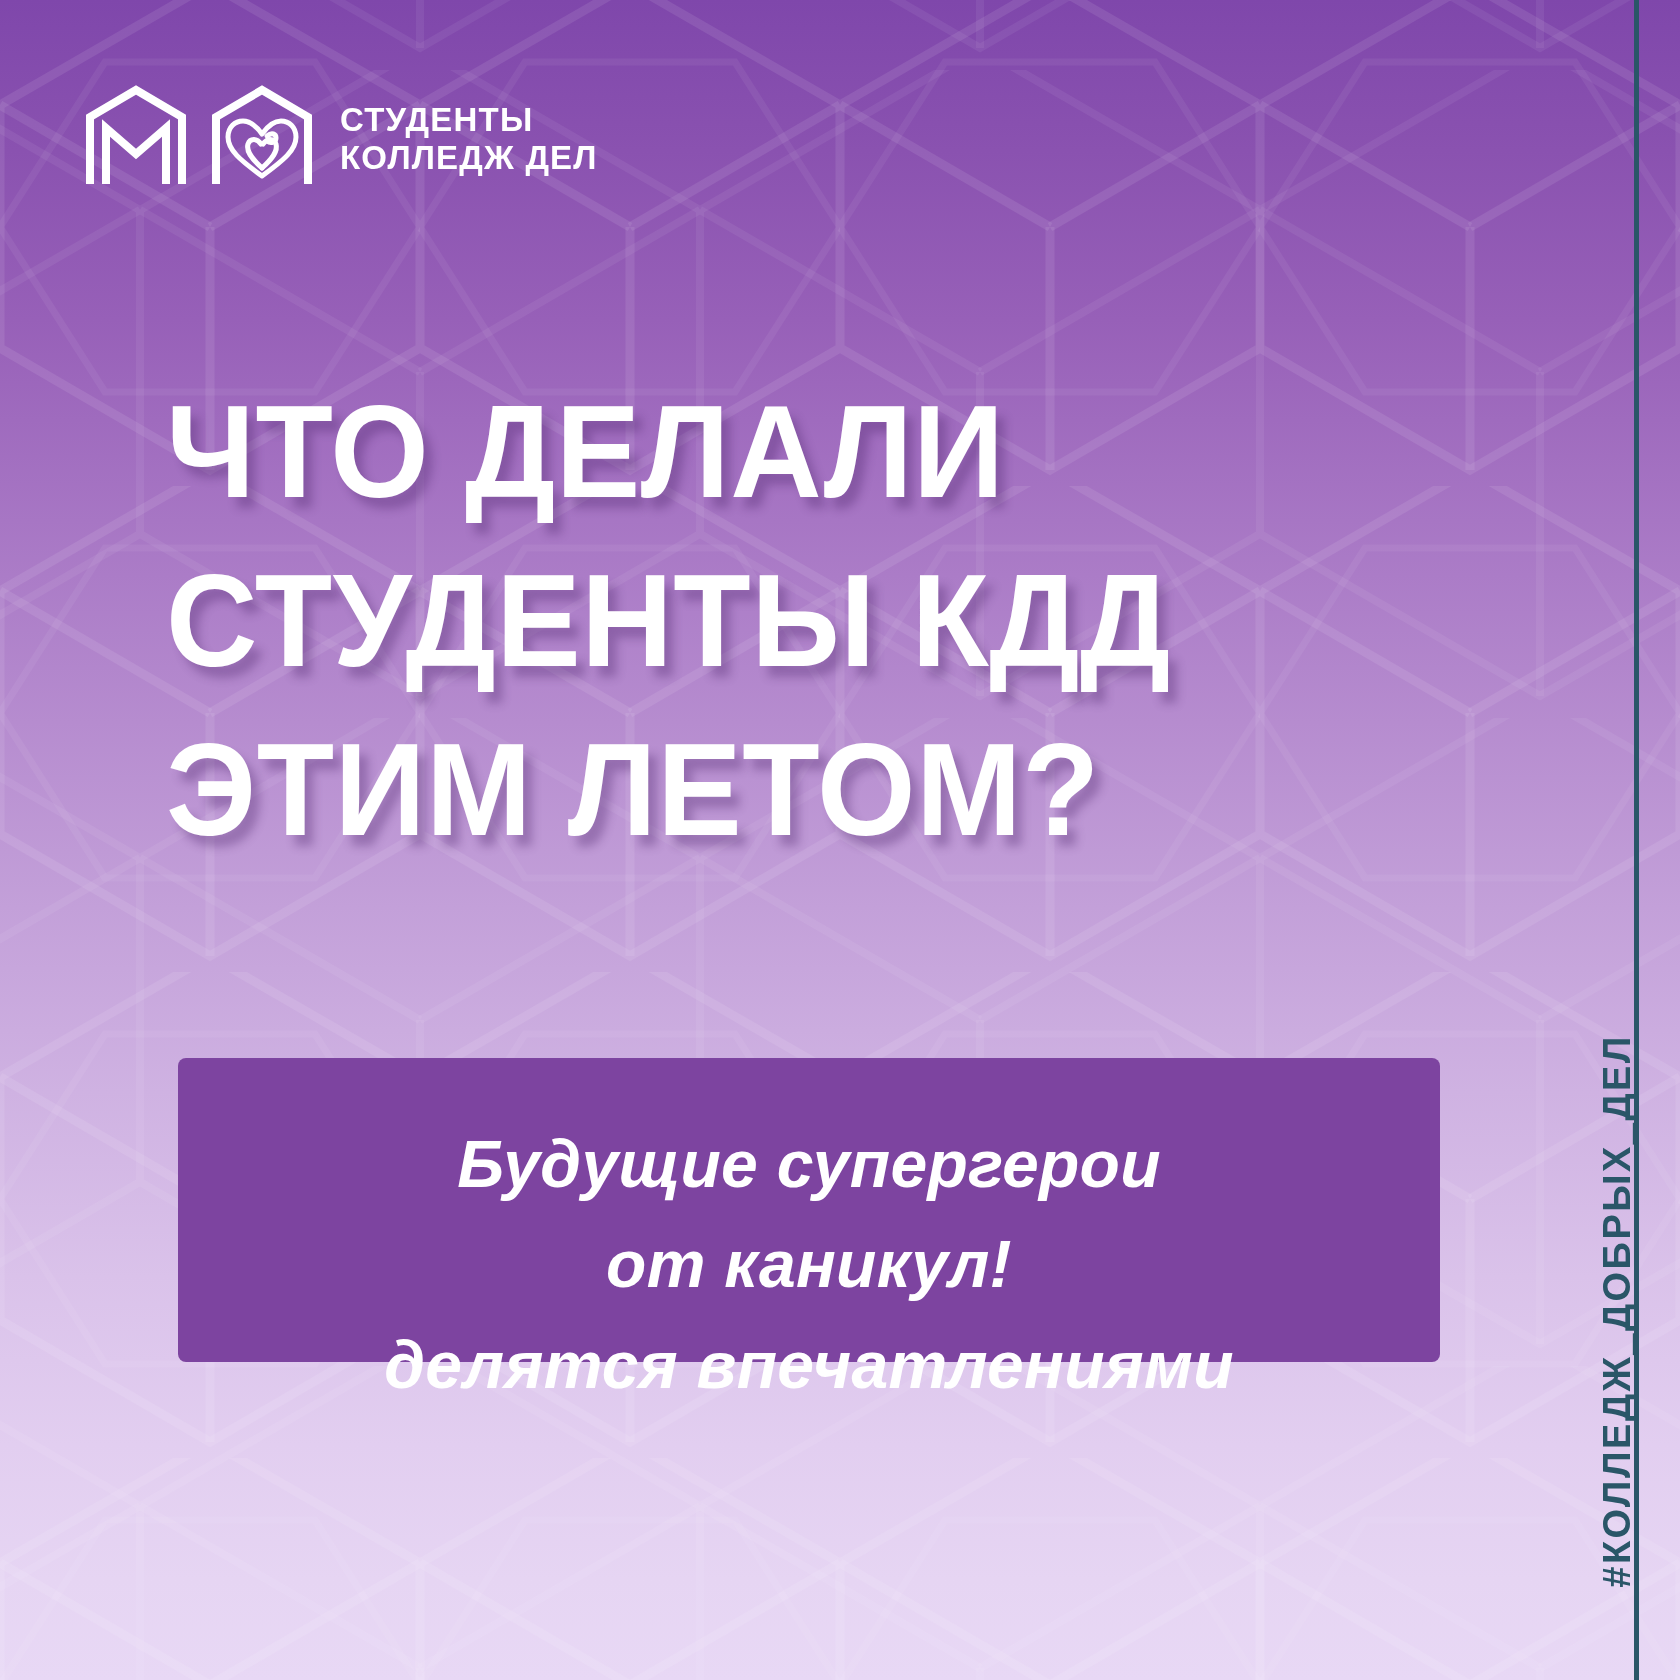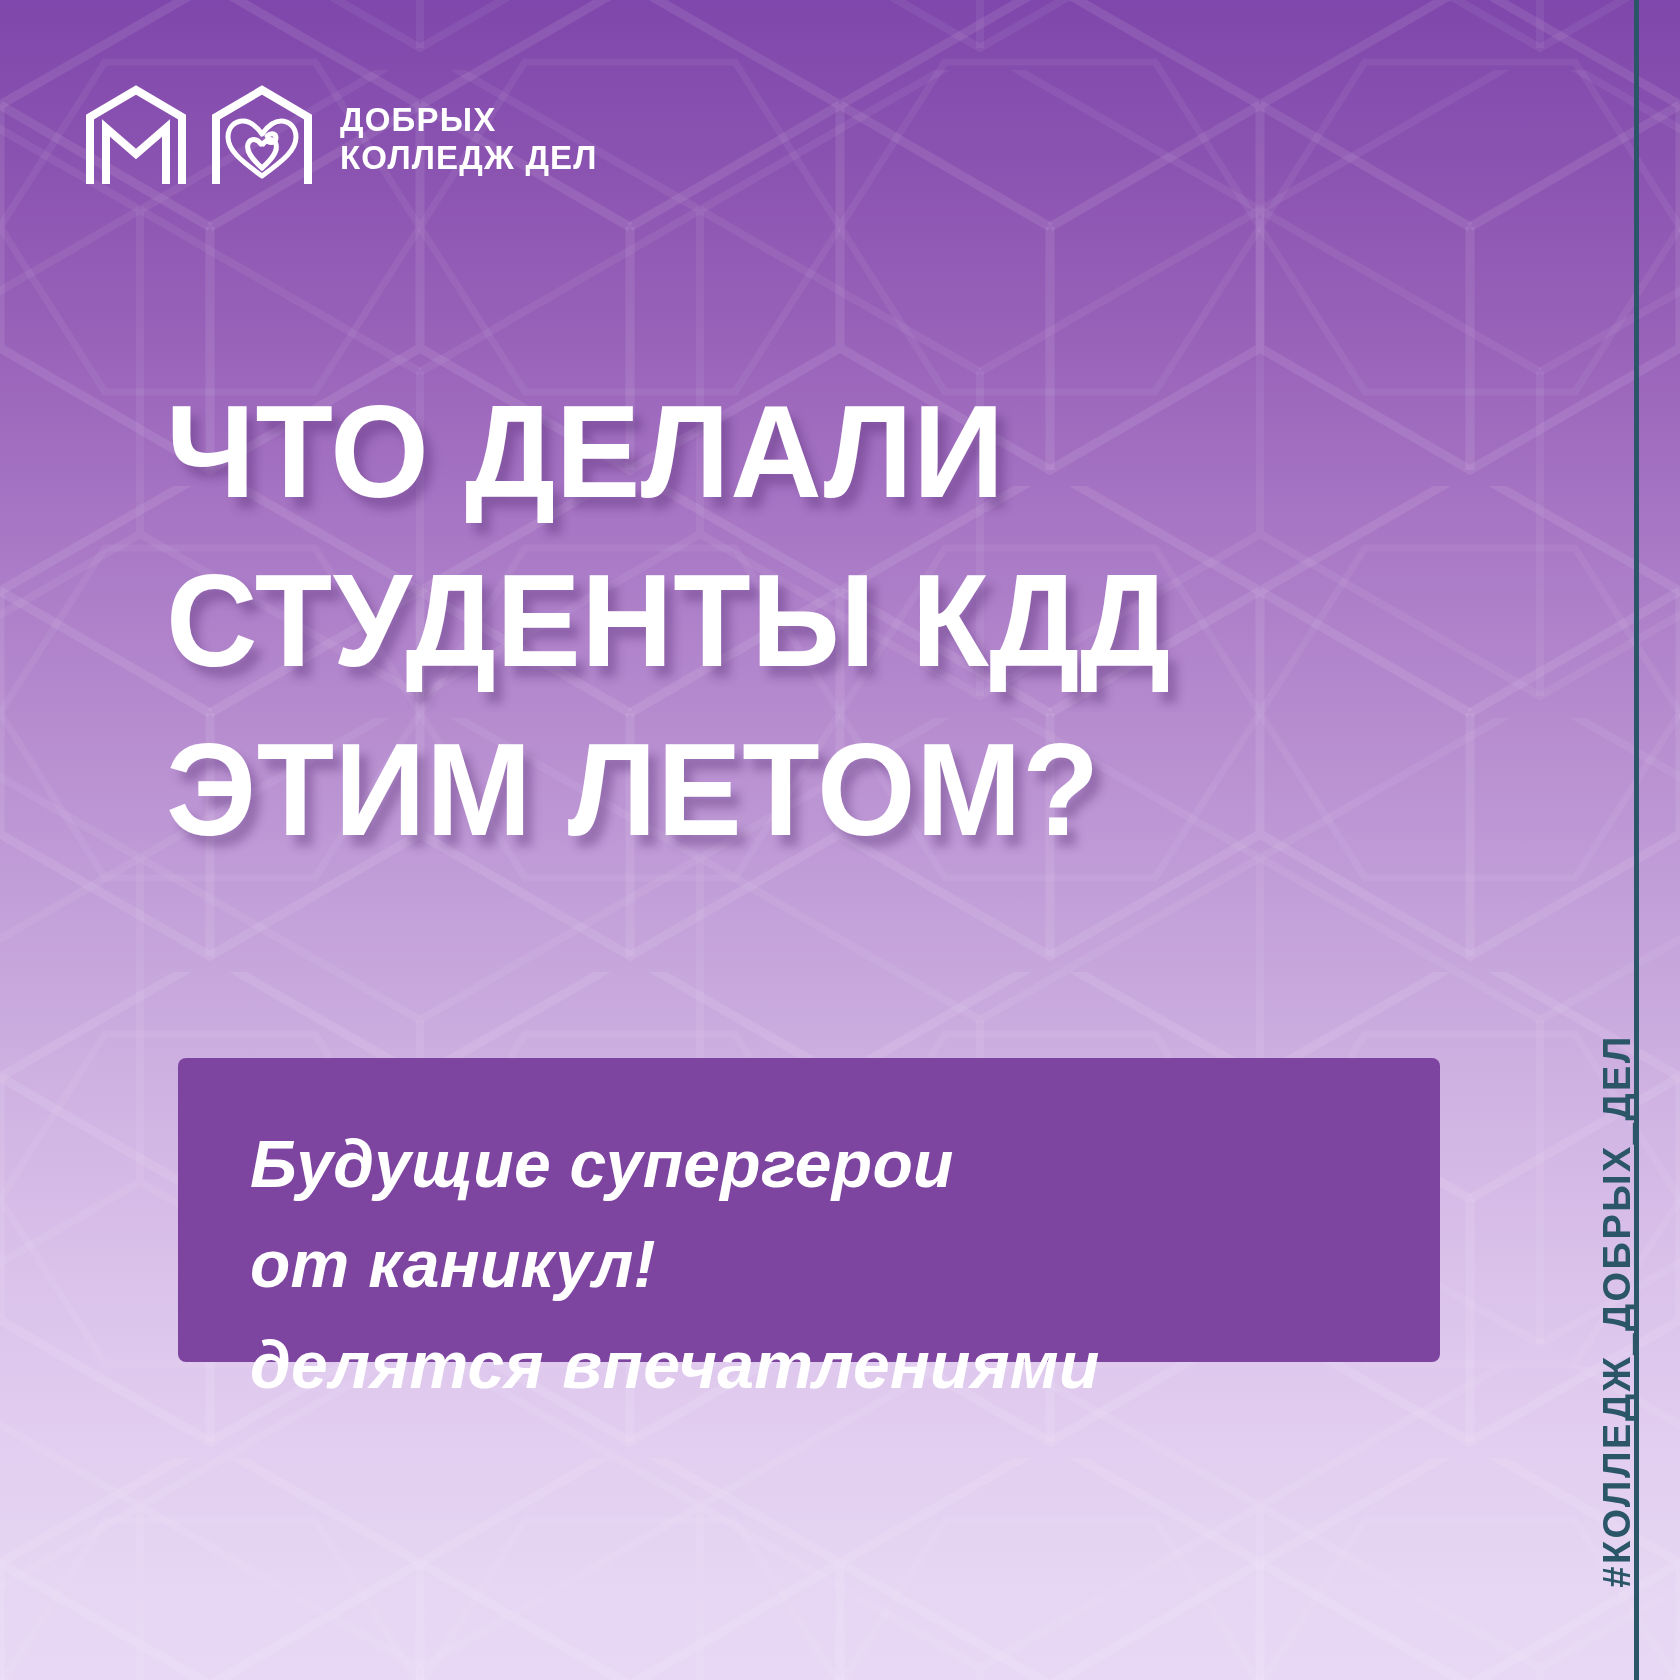--- a/index.html
+++ b/index.html
@@ -105,20 +105,21 @@
     position: absolute;
     left: 178px;
     top: 1058px;
     width: 1262px;
     height: 304px;
     background: #7d44a0;
     border-radius: 8px;
     z-index: 5;
     box-sizing: border-box;
     padding: 56px 72px 40px 72px;
+    text-align: center;
   }
   .quote-card .ql {
     display: block;
     color: #ffffff;
     font-style: italic;
     font-weight: bold;
     font-size: 66px;
     line-height: 1.52;
     letter-spacing: 0.3px;
     white-space: nowrap;
@@ -203,21 +204,21 @@
                    C57 43 63 37 71 37 C79 37 86 43 86 53 C86 66 74 76 52 92 Z"></path>
 
           <path d="M52 84 C41 74 36 67 38 60 C40 54 47 54 51 60"></path>
           <path d="M52 84 C63 74 68 67 66 60 C64 54 57 54 53 60"></path>
           <path d="M57 52 C62 48 66 50 66 54 C66 58 61 60 57 57"></path>
         </g>
       </svg>
     </span>
 
     <span class="logo-wordmark">
-      <span class="line">ДОБРЫХ</span>
+      <span class="line">СТУДЕНТЫ</span>
       <span class="line">КОЛЛЕДЖ ДЕЛ</span>
     </span>
   </div>
 
   <div class="headline">
     <span class="hl">ЧТО ДЕЛАЛИ</span>
     <span class="hl">СТУДЕНТЫ КДД</span>
     <span class="hl">ЭТИМ ЛЕТОМ?</span>
   </div>
 

